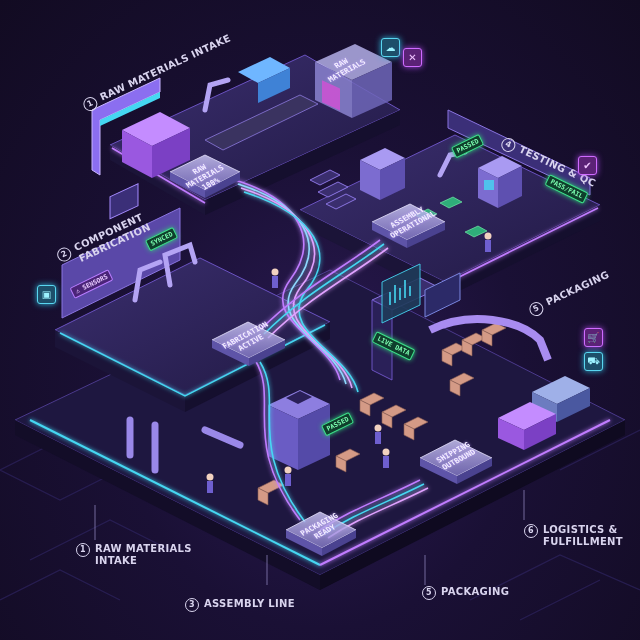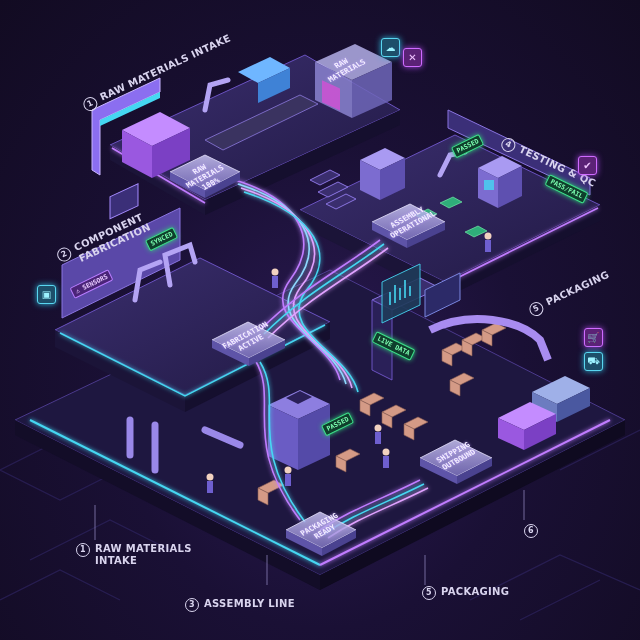--- a/index.html
+++ b/index.html
@@ -283,20 +283,21 @@
 <div class="lbl" style="left:185px;top:598px;">
   <span class="num">3</span>
   <span>Assembly Line</span>
 </div>
 <div class="lbl" style="left:422px;top:586px;">
   <span class="num">5</span>
   <span>Packaging</span>
 </div>
 <div class="lbl" style="left:524px;top:524px;width:100px;">
   <span class="num">6</span>
+  <span>Logistics &amp; Fulfillment</span>
 </div>
 
 <div class="chip" style="left:320px;top:58px;width:48px;">Raw Materials</div>
 <div class="chip" style="left:180px;top:163px;width:50px;">Raw Materials 100%</div>
 <div class="chip" style="left:382px;top:212px;width:56px;">Assembly Operational</div>
 <div class="chip" style="left:220px;top:330px;width:56px;">Fabrication Active</div>
 <div class="chip" style="left:428px;top:447px;width:56px;">Shipping Outbound</div>
 <div class="chip" style="left:294px;top:519px;width:56px;">Packaging Ready</div>
 
 <div class="tag green" style="left:452px;top:140px;">Passed</div>

